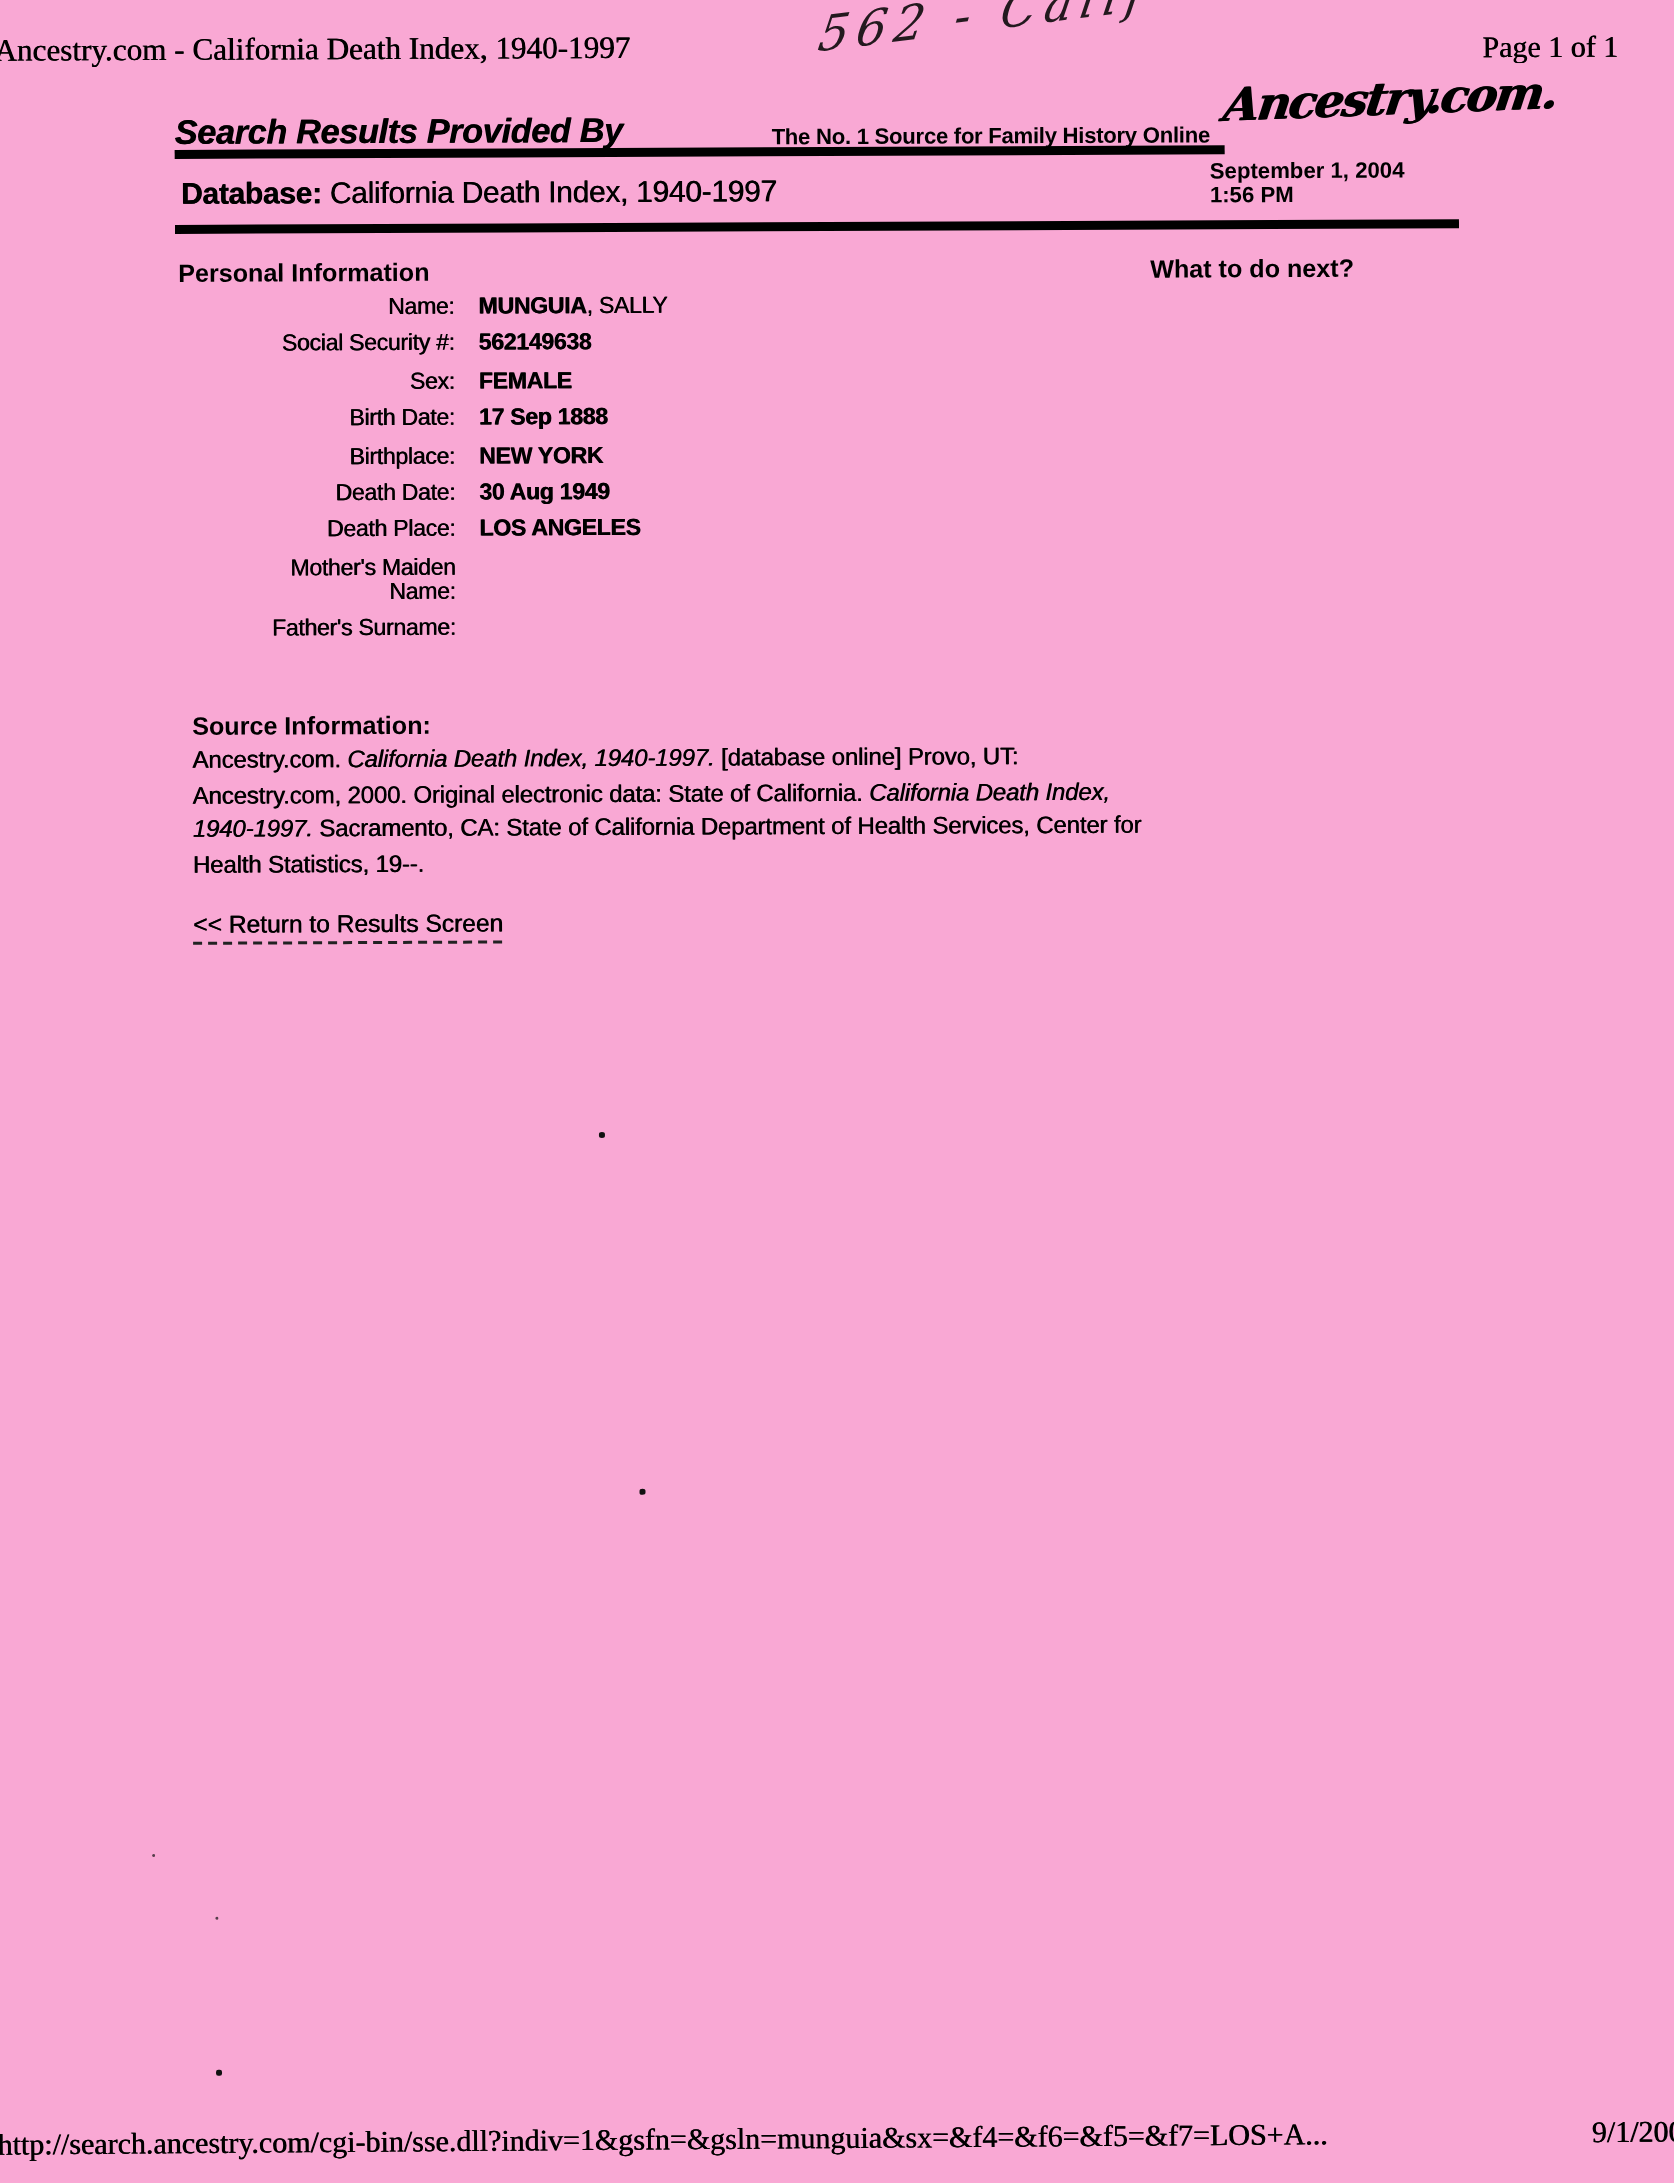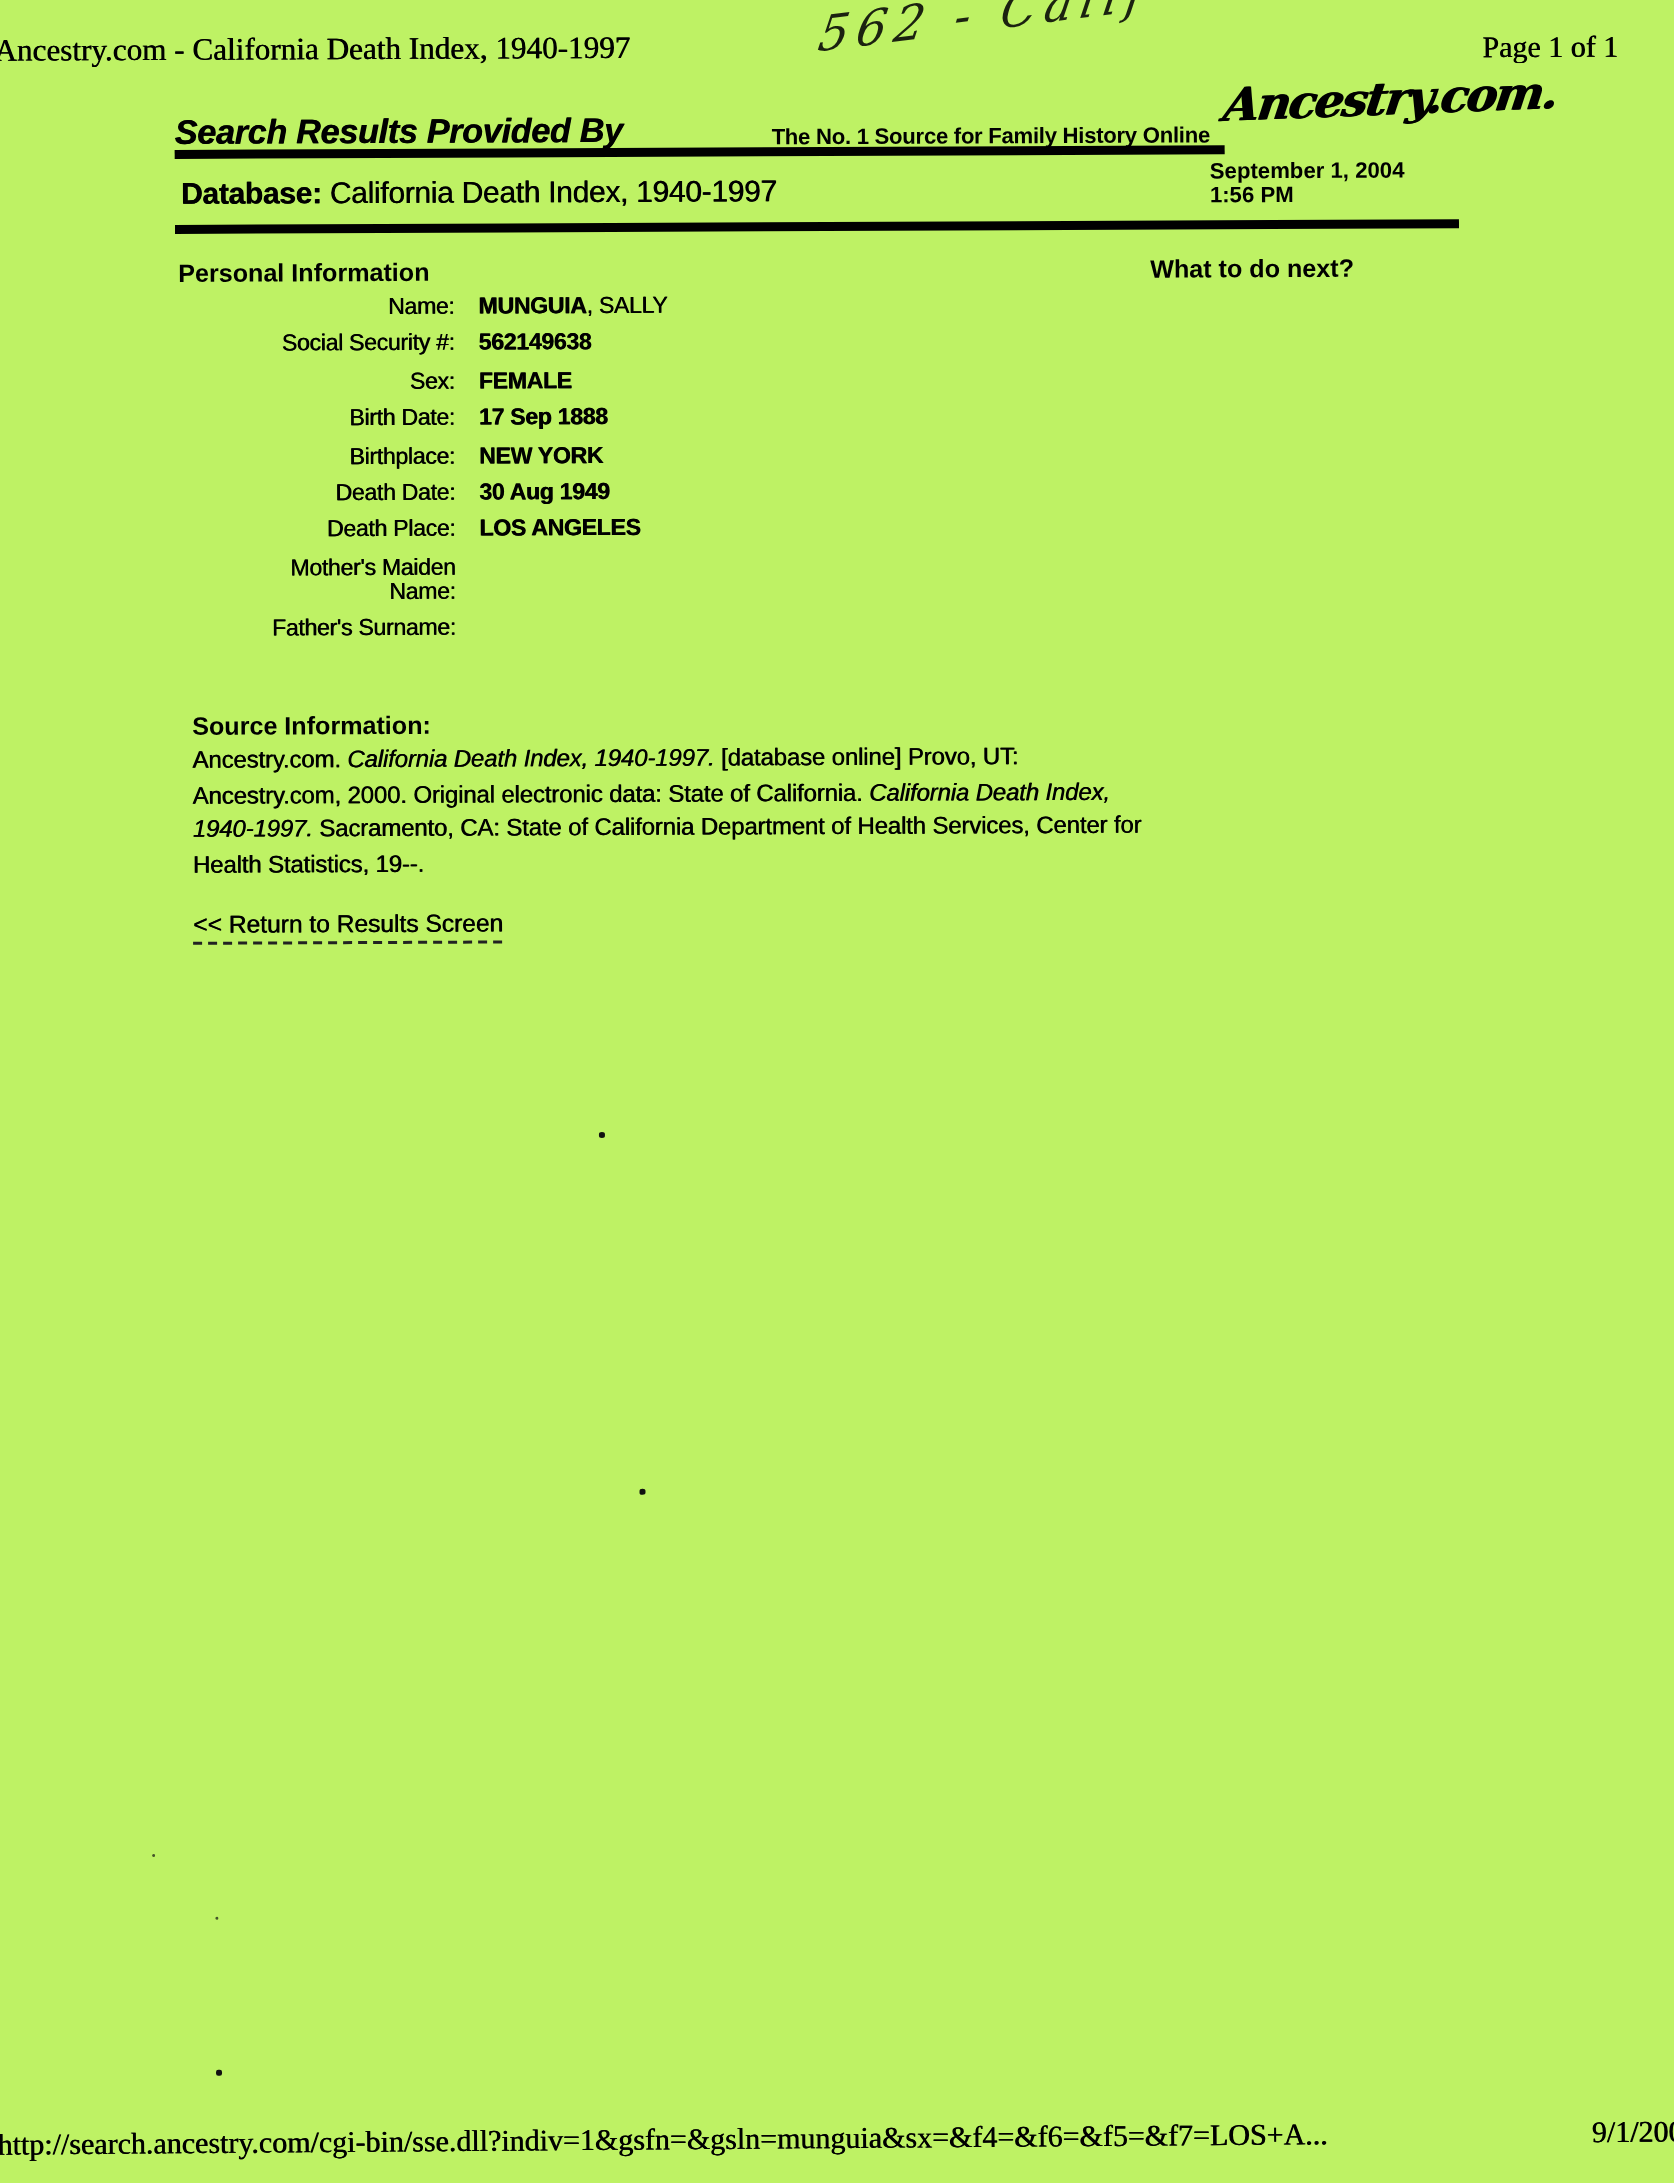--- a/index.html
+++ b/index.html
@@ -1,20 +1,20 @@
 <!DOCTYPE html>
 <html style="font-size:8px"><head>
 <meta charset="utf-8">
 <style>
   html,body{margin:0;padding:0;background:#ffffff;}
   .viewport{
     position:relative;
     width:1674px;height:2183px;
     overflow:hidden;
-    background:#bef264;
+    background:#f9a8d4;
   }
   .scale{
     position:absolute;top:0;left:0;
     width:558px;height:728px;
     transform:scale(3);
     transform-origin:0 0;
   }
   .page{
     position:relative;
     width:558px;height:728px;

